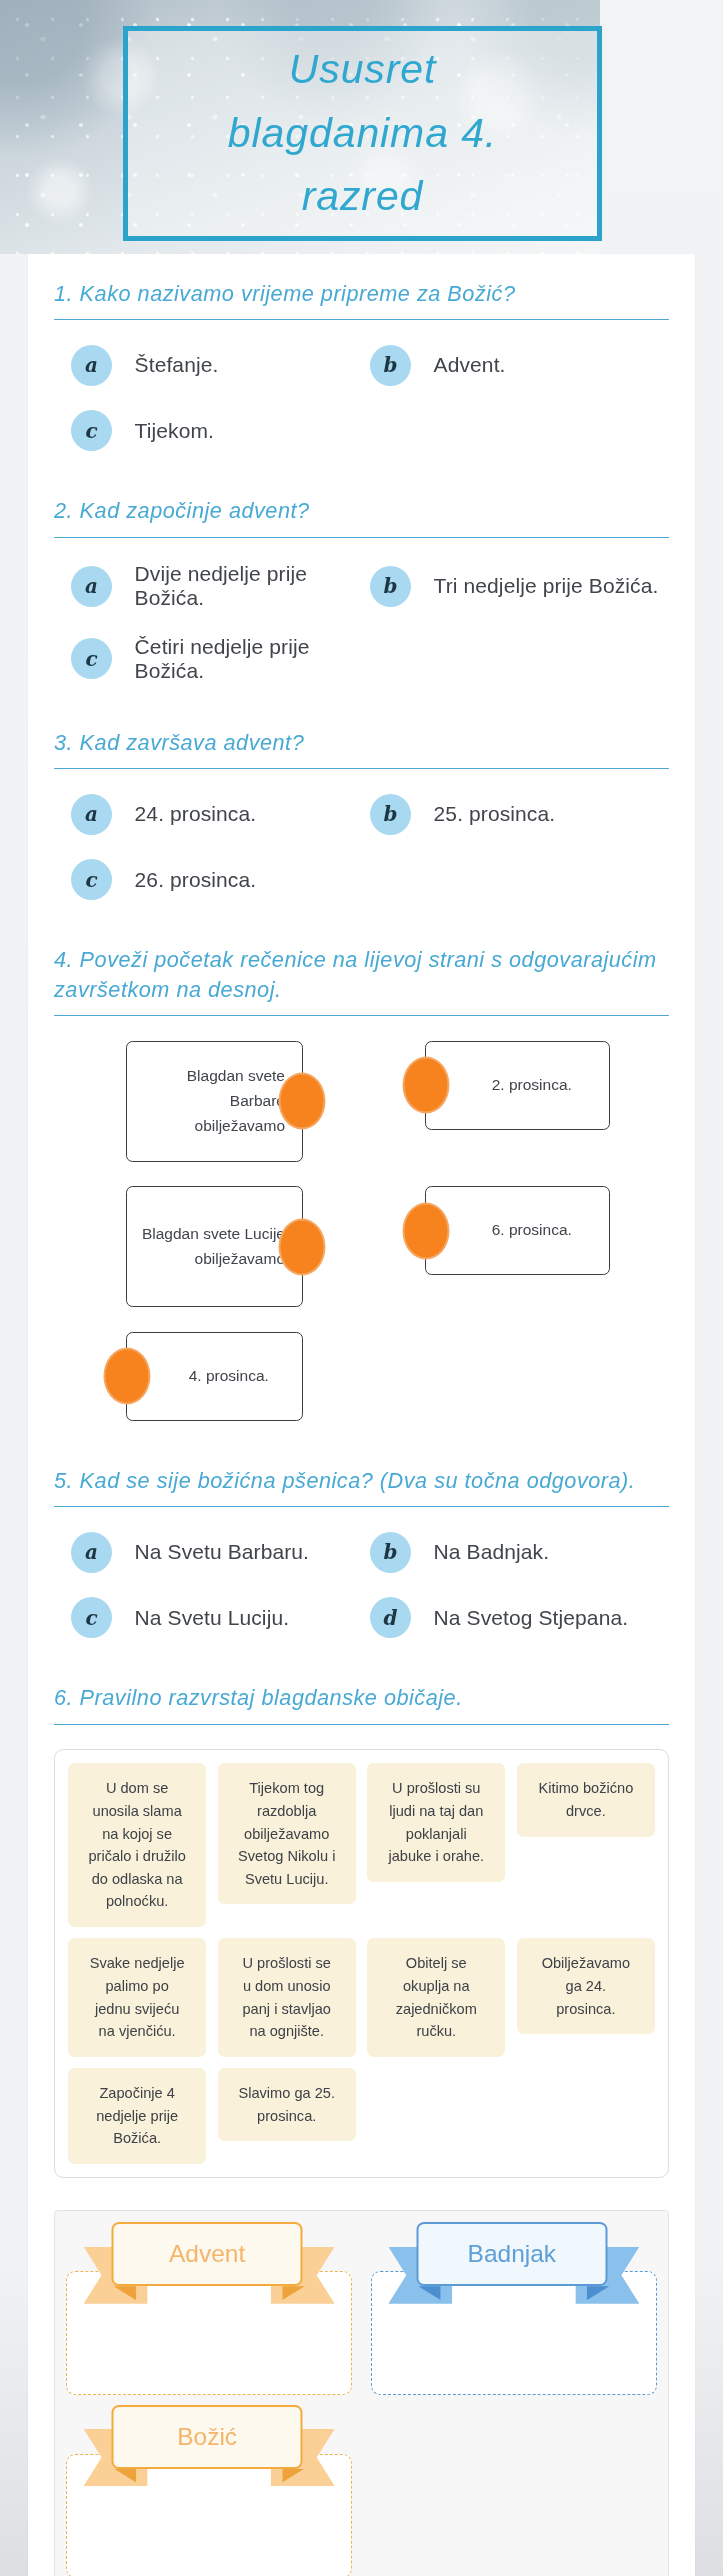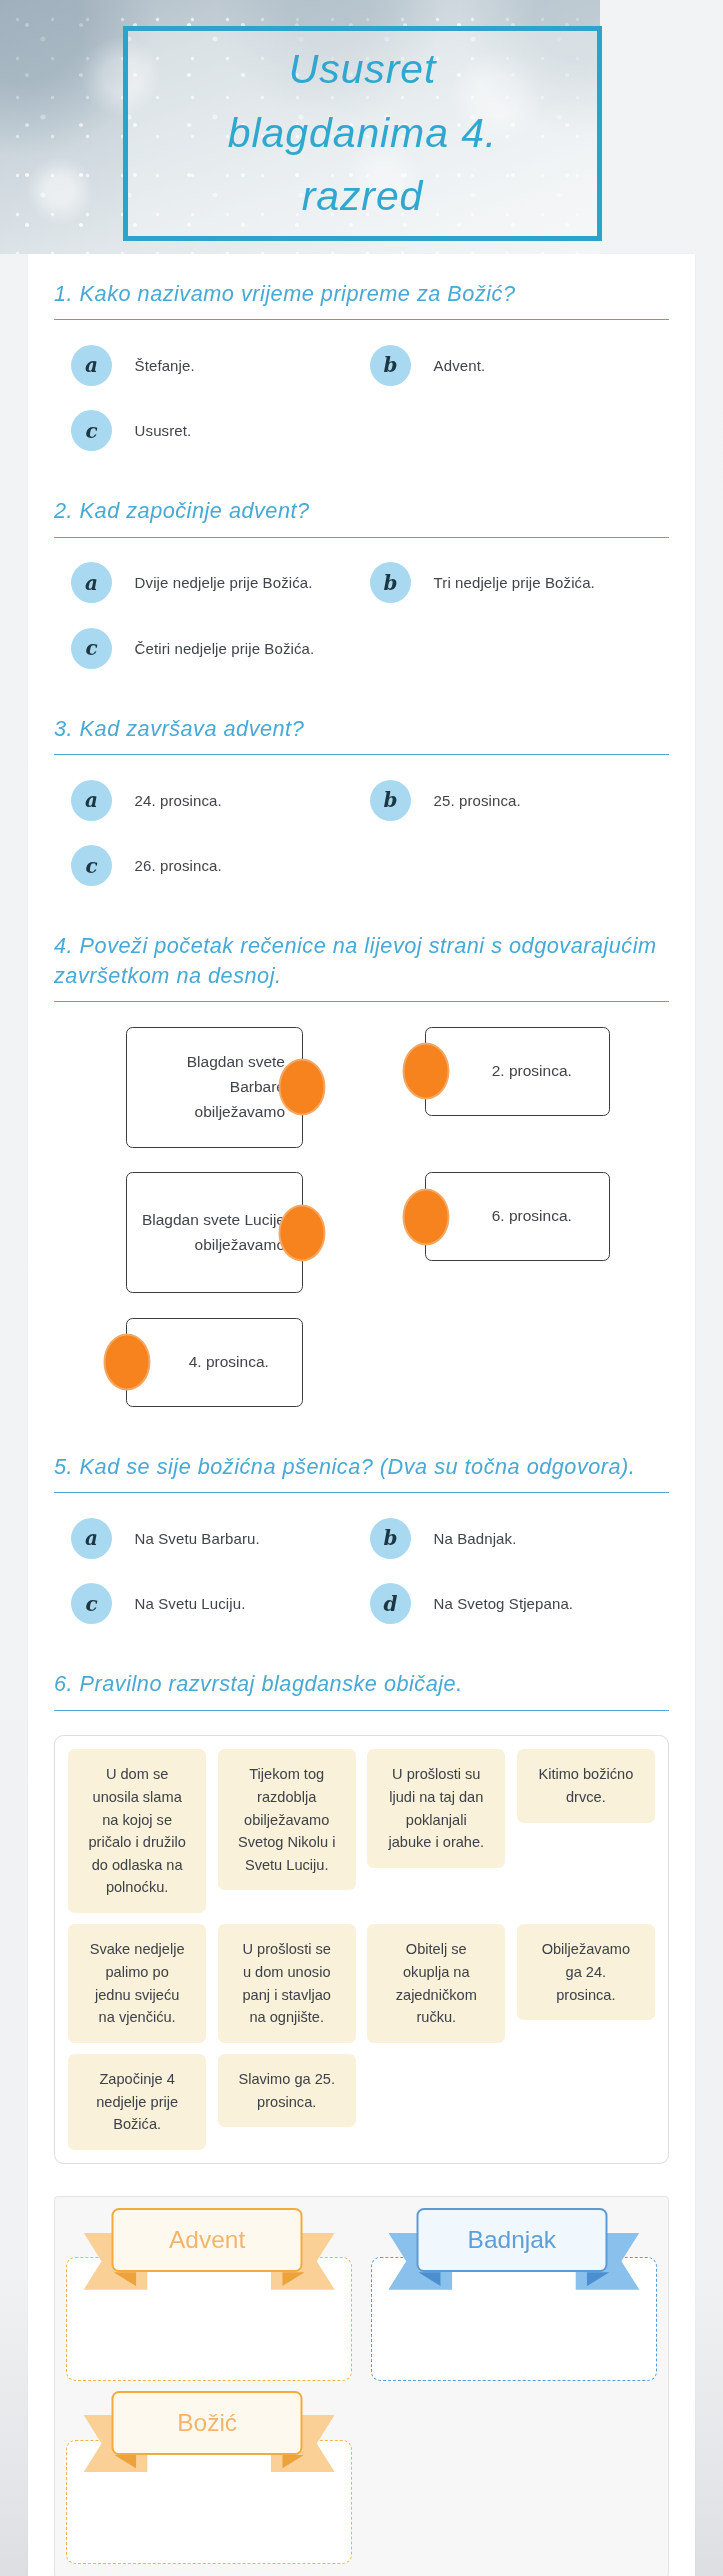--- a/index.html
+++ b/index.html
@@ -37,21 +37,21 @@
              letter-spacing:0.5px; line-height:1.35; margin-bottom:11.3px; }
   .q-rule { height:0; border-bottom:1.9px solid #49a8d6; margin-bottom:24.5px; }
   .q-block { margin-bottom:45px; }
 
   .opt-grid { display:grid; grid-template-columns:1fr 1fr; row-gap:24.5px; padding-left:17px; }
   .opt { display:flex; align-items:center; gap:22.6px; cursor:pointer; }
   .opt-circle { flex:0 0 41px; width:41px; height:41px; border-radius:50%; background:#a9d9f1;
     display:flex; align-items:center; justify-content:center;
     font-family:"DejaVu Serif", serif; font-style:italic; font-weight:700;
     font-size:20px; color:#1d3642; }
-  .opt-label { font-size:15px; color:#40444b; font-weight:500; letter-spacing:0.1px; }
+  .opt-label { font-size:21px; color:#40444b; font-weight:500; letter-spacing:0.1px; }
 
   
   .match-grid { display:grid; grid-template-columns:177px 185px; column-gap:122px;
                 row-gap:24.5px; margin-left:72px; }
   .match-box { position:relative; border:1.4px solid #3c3c3c; border-radius:6.6px; background:#fff; }
   .match-left { min-height:121px; display:flex; align-items:center; justify-content:center;
                 text-align:right; padding:11.3px 17px 11.3px 9.4px; }
   .match-right { min-height:89px; align-self:start; display:flex; align-items:center;
                  justify-content:center; text-align:center; padding:9.4px 9.4px 9.4px 38px; }
   .match-text { font-size:15.5px; color:#40444b; font-weight:500; line-height:1.6; }
@@ -111,21 +111,21 @@
         <div class="opt">
           <span class="opt-circle">a</span>
           <span class="opt-label">Štefanje.</span>
         </div>
         <div class="opt">
           <span class="opt-circle">b</span>
           <span class="opt-label">Advent.</span>
         </div>
         <div class="opt">
           <span class="opt-circle">c</span>
-          <span class="opt-label">Ususret.</span>
+          <span class="opt-label">Tijekom.</span>
         </div>
       </div>
     </section>
 
     <section class="q-block">
       <div class="q-title">2. Kad započinje advent?</div>
       <div class="q-rule"></div>
       <div class="opt-grid">
         <div class="opt">
           <span class="opt-circle">a</span>

